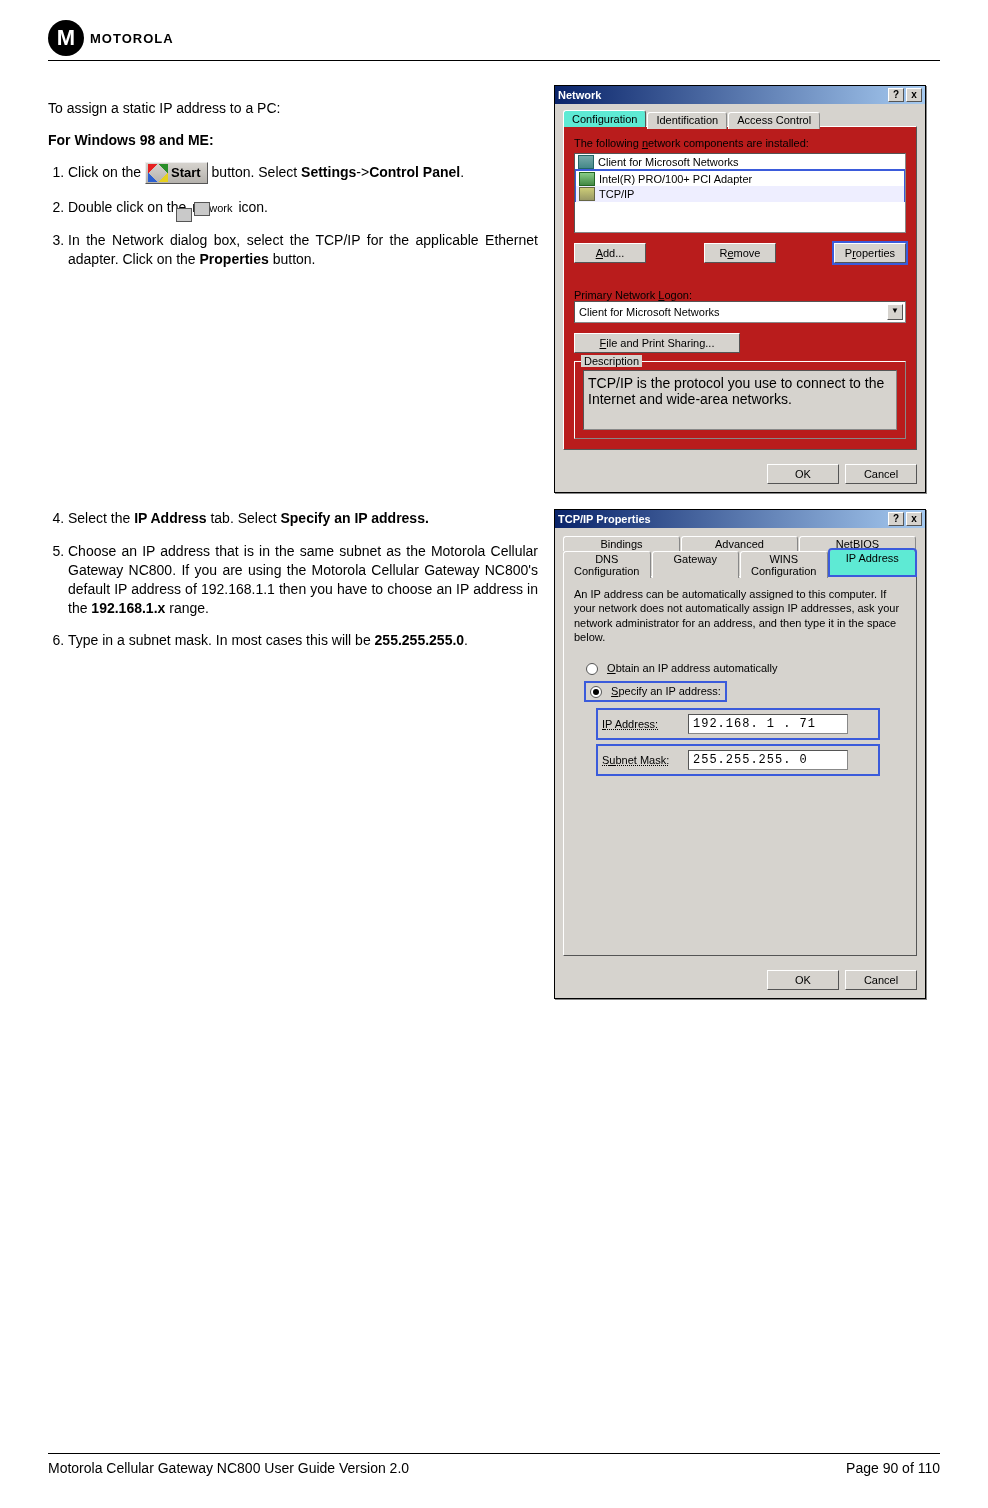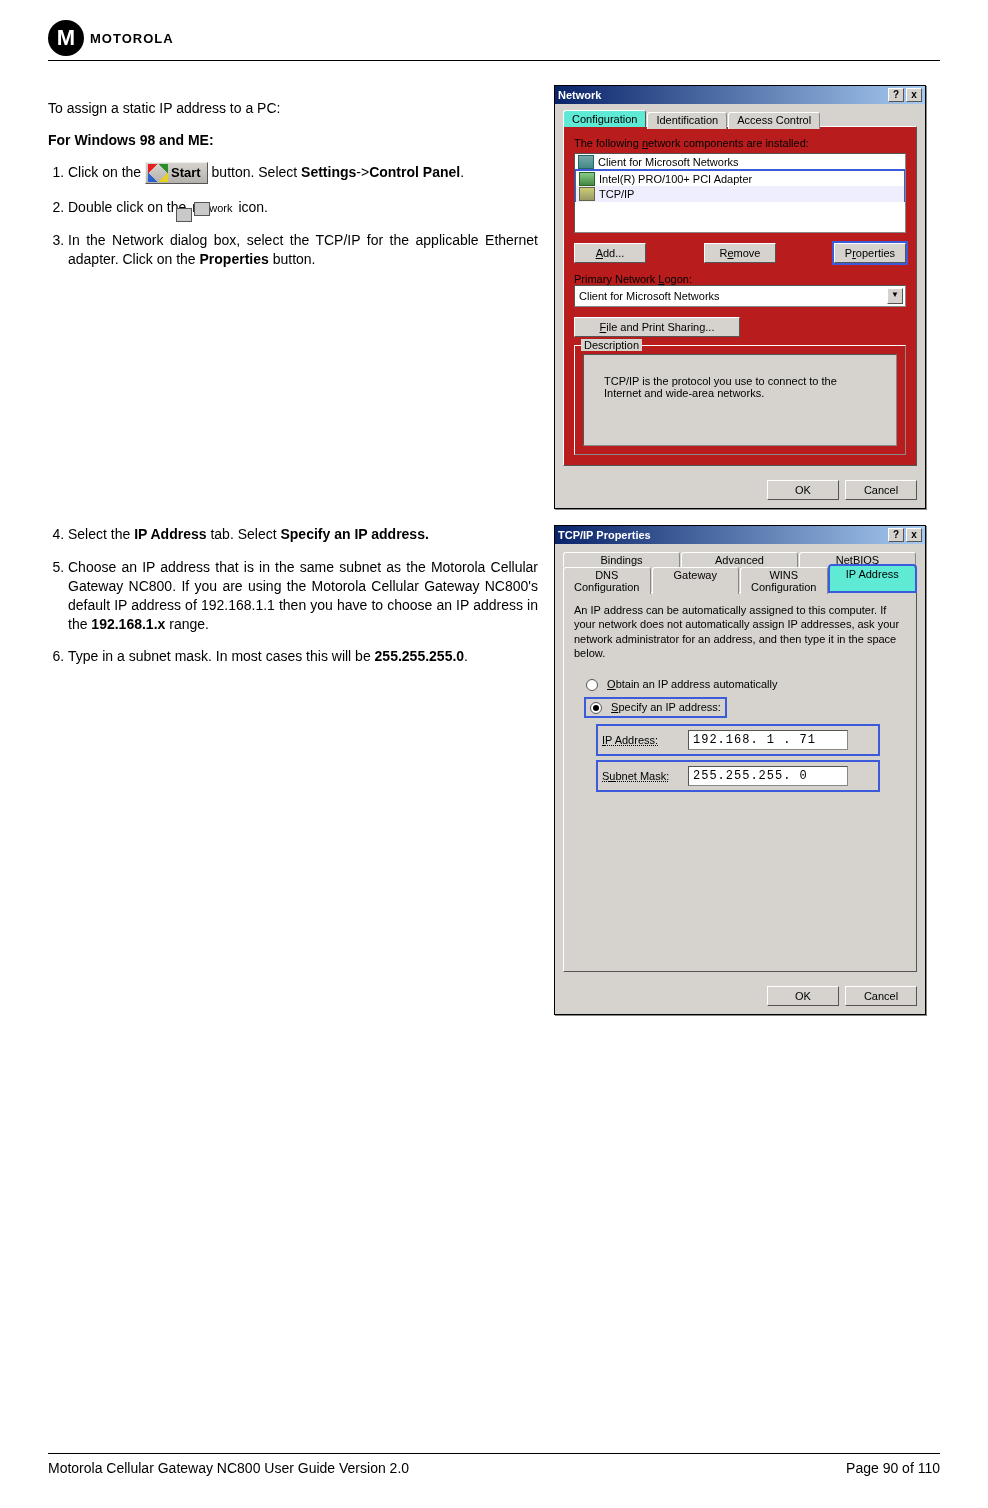--- a/index.html
+++ b/index.html
@@ -294,23 +294,23 @@
     top: -7px;
     left: 6px;
     background: #d6d3ce;
     padding: 0 3px;
     font-size: 11px;
   }
   .desc-box {
     background: #d6d3ce;
     border: 1px solid #888;
     border-top-color:#555;border-left-color:#555;
-    padding: 20px;
+    padding: 4px;
     height: 50px;
-    font-size: 11px;
+    font-size: 14px;
   }
   .dlg-btm {
     display: flex;
     justify-content: flex-end;
     gap: 6px;
     padding: 6px 8px 8px;
   }
 
   
   .tabs2 {
@@ -442,21 +442,21 @@
             <div class="item hl-row" style="border-top:none;border-bottom:none;background:#eef;">
                 <span class="ico ico-proto"></span>
                 <span>TCP/IP</span>
               </div>
           </div>
           <div class="btnrow">
             <div class="btn9x"><span class="und">A</span>dd...</div>
             <div class="btn9x">R<span class="und">e</span>move</div>
             <div class="btn9x hl">P<span class="und">r</span>operties</div>
           </div>
-          <div style="margin-top:10px;">Primary Network <span class="und">L</span>ogon:</div>
+          <div style="margin-top:26px;">Primary Network <span class="und">L</span>ogon:</div>
           <div class="combo">
             <span>Client for Microsoft Networks</span>
             <span class="arrow">▼</span>
           </div>
           <div style="margin-top:10px;">
             <div class="btn9x" style="width:166px;text-align:center;"><span class="und">F</span>ile and Print Sharing...</div>
           </div>
           <div class="groupbox">
             <span class="legend">Description</span>
             <div class="desc-box">TCP/IP is the protocol you use to connect to the Internet and wide-area networks.</div>

